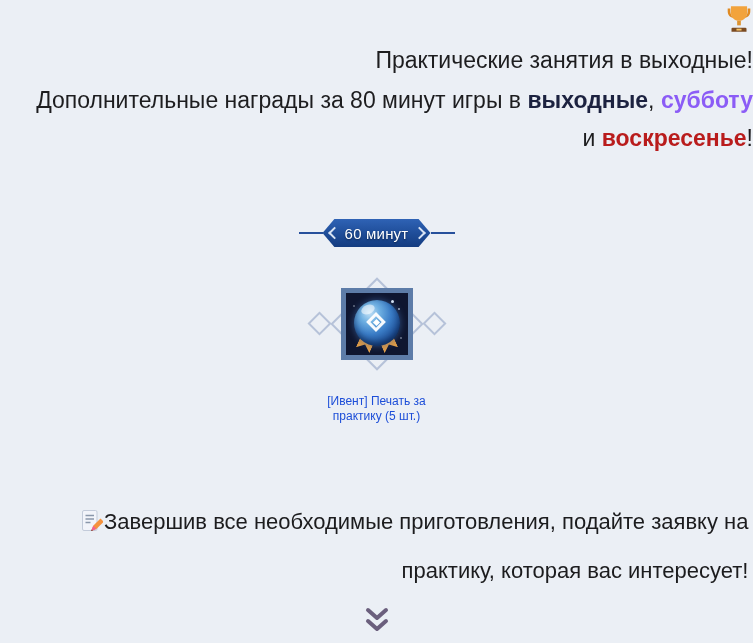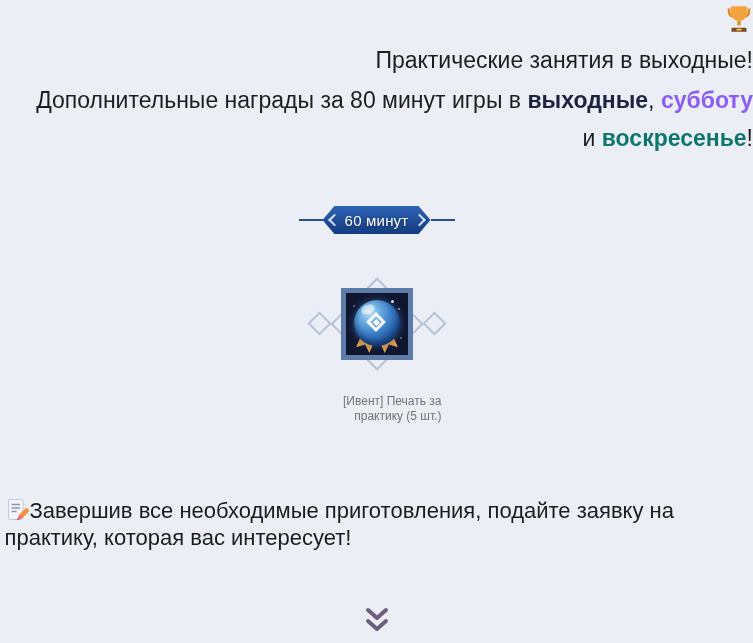--- a/index.html
+++ b/index.html
@@ -23,26 +23,26 @@
 
   
   .trophy-wrap { top: 4px; height: 32px; }
 
   
   .title       { top: 45px; line-height: 30px; font-size: 23px; font-weight: 400; }
   .desc-line1  { top: 85px; line-height: 30px; font-size: 23px; }
   .desc-line2  { top: 123px; line-height: 30px; font-size: 23px; }
   .hl-friday   { font-weight: 700; color: #1c2240; }
   .hl-saturday { font-weight: 700; color: #8b5cf6; }
-  .hl-sunday   { font-weight: 700; color: #0f766e; }
+  .hl-sunday   { font-weight: 700; color: #b91c1c; }
 
   
   .badge-row {
     position: absolute;
-    top: 206px; left: 0; width: 100%; height: 28px;
+    top: 219px; left: 0; width: 100%; height: 28px;
     display: flex; align-items: center; justify-content: center; text-align: center;
   }
   .badge-line { width: 24px; height: 2px; background: #27509b; }
   .badge-hex {
     position: relative;
     width: 108px; height: 28px;
     clip-path: polygon(0% 50%, 11% 0%, 89% 0%, 100% 50%, 89% 100%, 11% 100%);
     background: linear-gradient(180deg, #2f63b5 0%, #1e4c97 55%, #143c80 100%);
     display: flex; align-items: center; justify-content: center;
   }
@@ -126,35 +126,35 @@
     width: 5px; height: 5px;
     background: #ffffff;
     transform: rotate(45deg);
   }
 
   
   .caption {
     position: absolute;
     top: 394px; left: calc(50% - 65px);
     width: 130px;
-    text-align: right;
+    text-align: center;
     font-size: 12px;
     line-height: 15px;
-    color: #737373;
+    color: #1d4ed8;
     white-space: normal;
   }
 
   
   .footer-note {
     position: absolute;
     top: 497px; left: calc(50% - 372px);
     width: 744px;
-    text-align: left;
+    text-align: right;
     font-size: 22px;
-    line-height: 27px;
+    line-height: 49px;
     color: #1c1c1e;
   }
   .memo-svg { vertical-align: -4px; margin-right: 1px; }
 
   
   .scroll-hint {
     position: absolute;
     top: 606px; left: 0; width: 100%;
     display: flex; justify-content: center;
     cursor: pointer;

